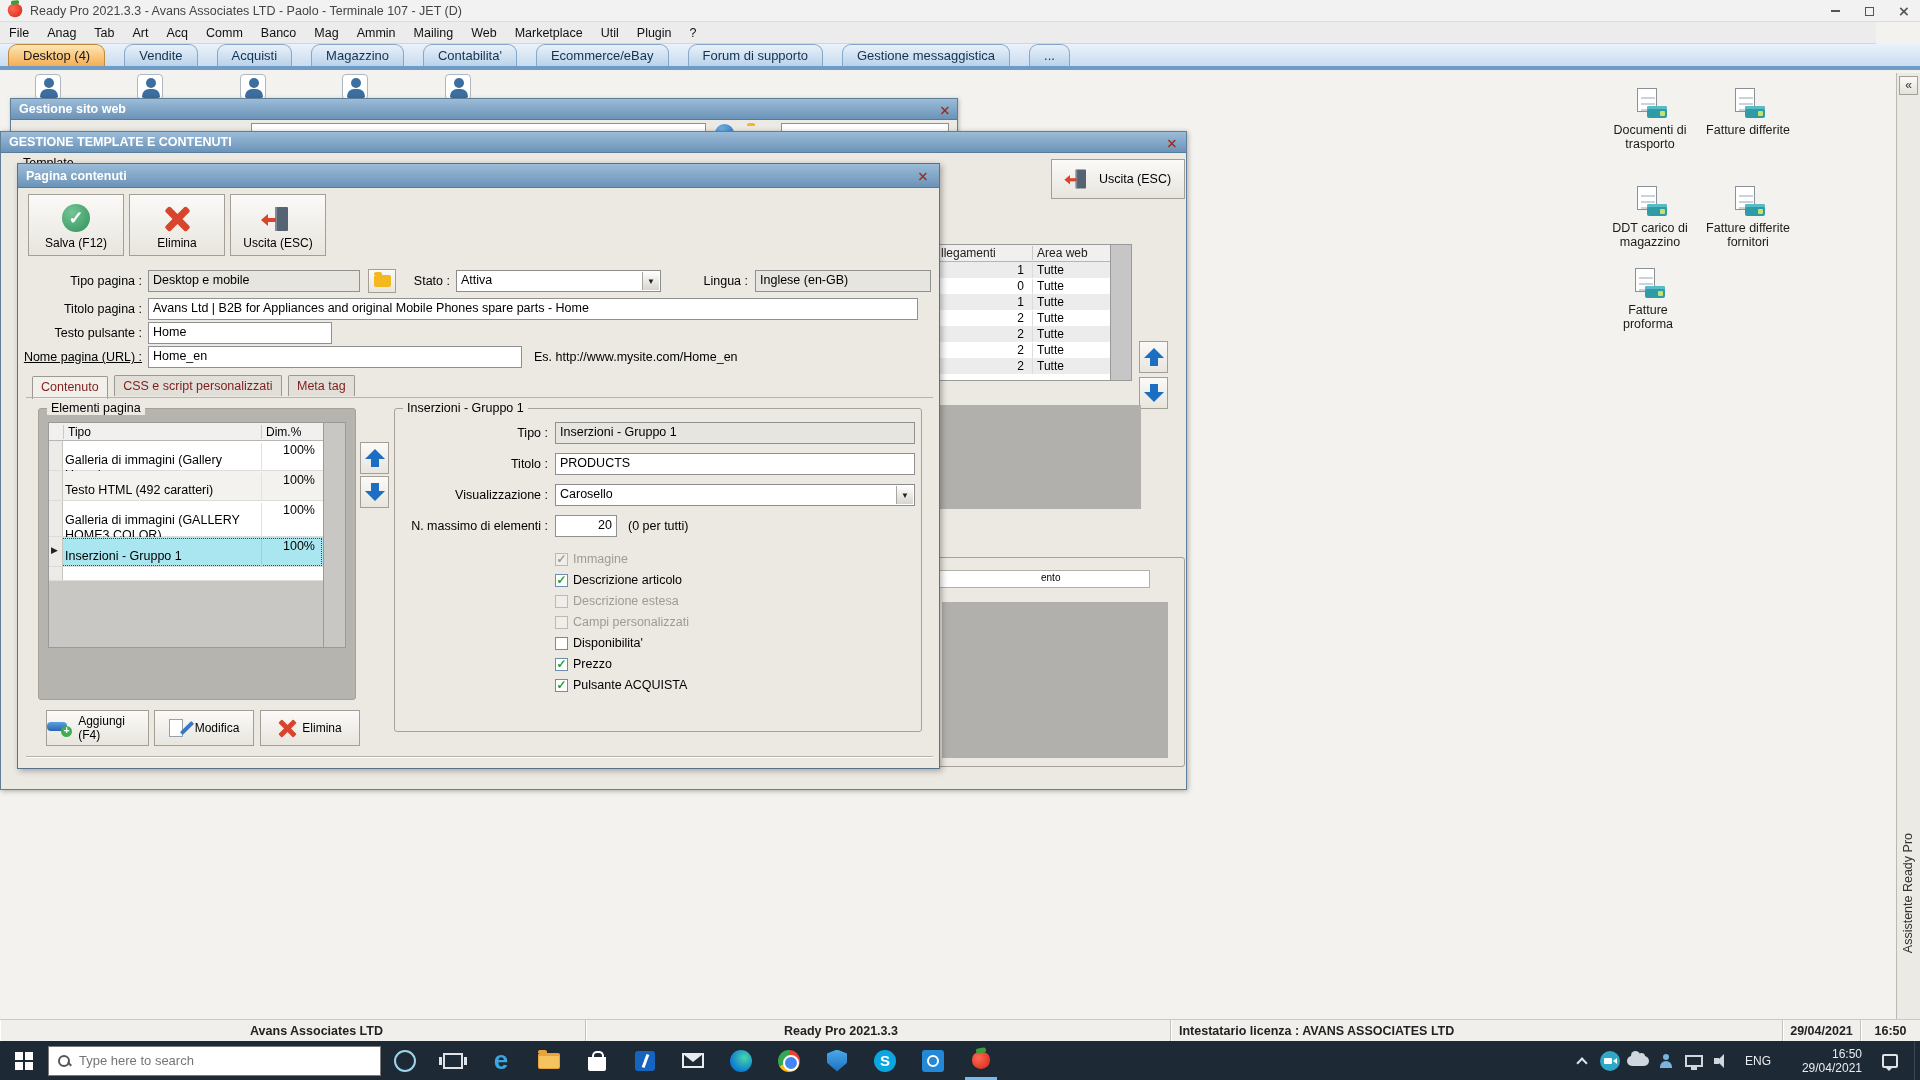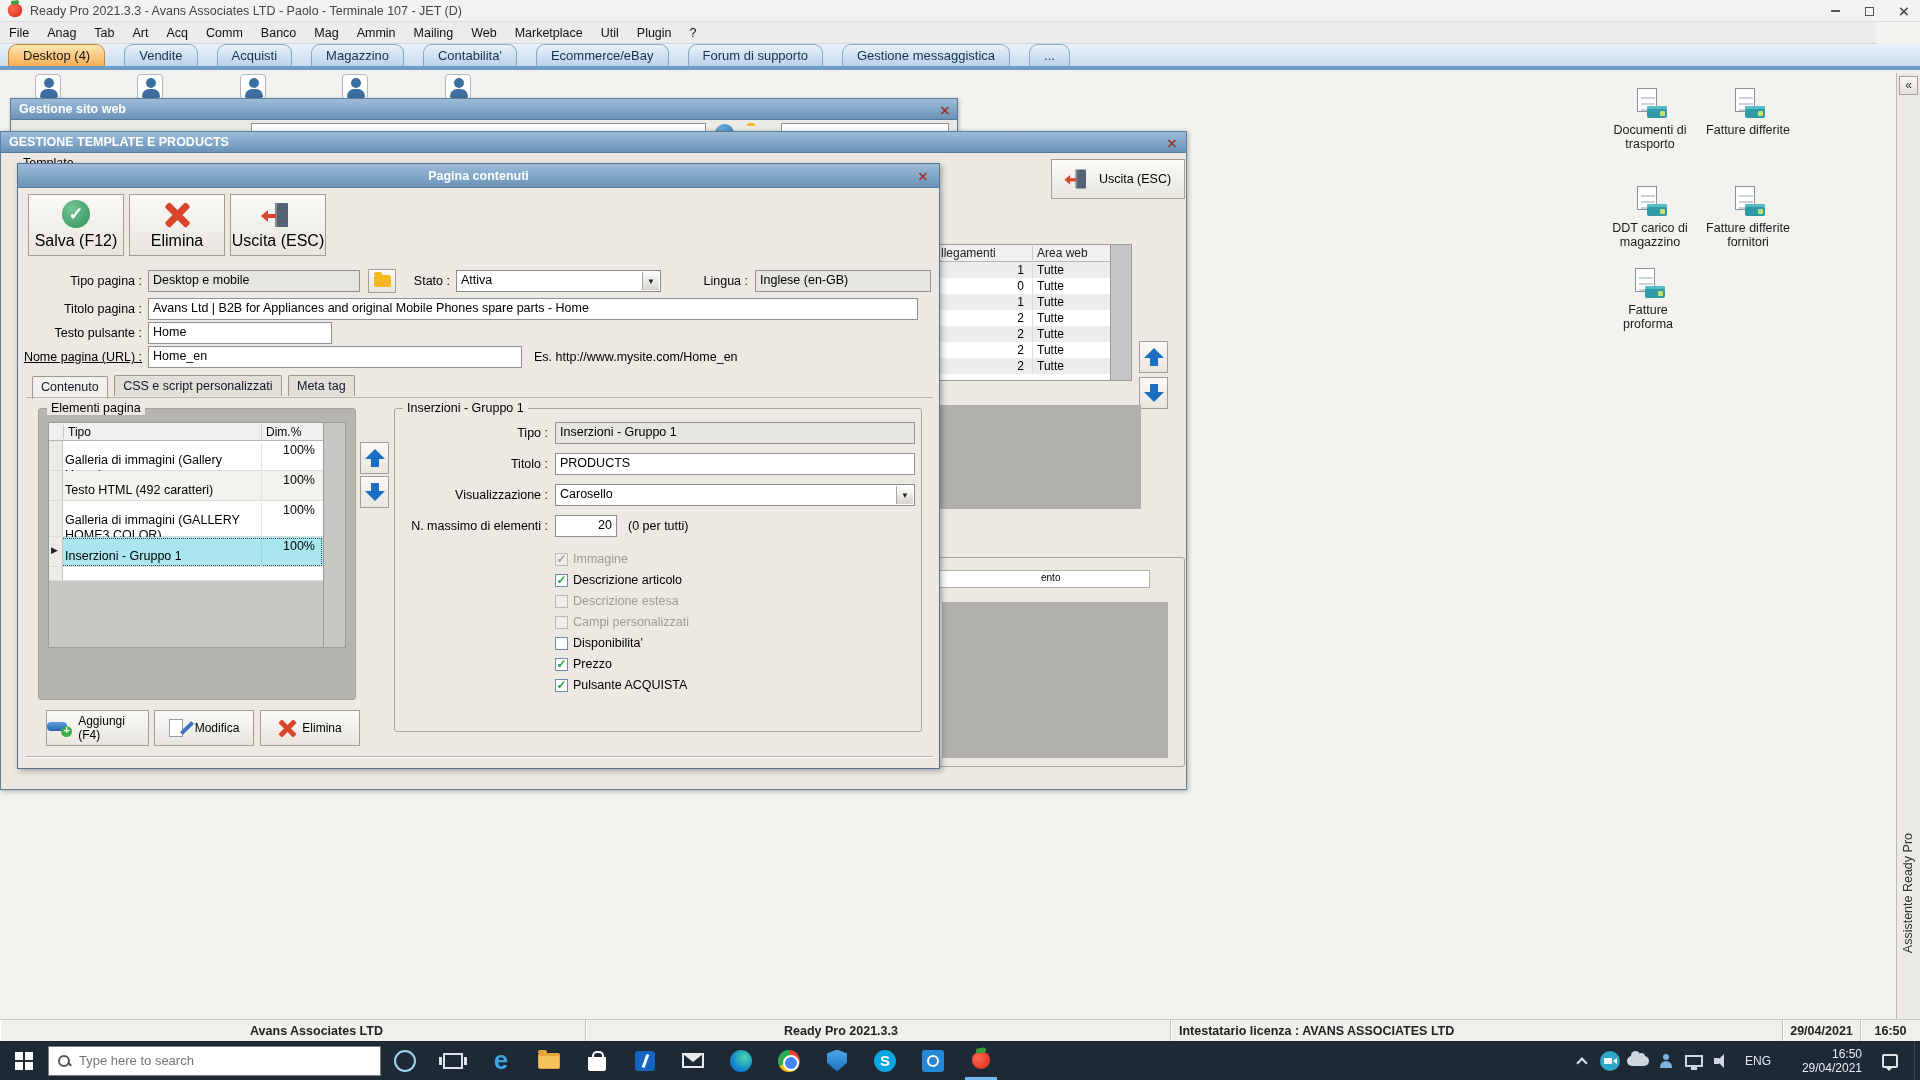--- a/index.html
+++ b/index.html
@@ -72,21 +72,21 @@
 
   
   .door-ic { position:relative; width:26px; height:26px; }
   .door-ic .door { position:absolute; right:3px; top:1px; width:13px; height:24px; background:#566372; border-radius:1px; box-shadow:inset 2px 0 0 #7d8a99; }
   .door-ic .shaft { position:absolute; left:1px; top:12px; width:10px; height:4px; background:#d8442c; }
   .door-ic .head { position:absolute; left:-4px; top:8px; border-top:6px solid transparent; border-bottom:6px solid transparent; border-right:7px solid #d8442c; }
   .door-ic.small { transform:scale(.8); }
 
   
   .tbtn { position:absolute; width:96px; height:62px; display:flex; flex-direction:column; align-items:center; justify-content:flex-end; padding-bottom:5px; }
-  .tbtn .lab { font-size:16px; color:#000; margin-top:4px; }
+  .tbtn .lab { font-size:12px; color:#000; margin-top:4px; }
   .salva-ic { width:28px; height:28px; border-radius:50%; background:radial-gradient(circle at 35% 30%, #74c596, #2f9158);
     display:flex; align-items:center; justify-content:center; }
   .salva-ic::before { content:"✓"; color:#fff; font-size:18px; font-weight:bold; }
   .bigx { position:relative; width:26px; height:26px; }
   .bigx::before,.bigx::after { content:""; position:absolute; left:10px; top:-2px; width:7px; height:30px; background:#d8442c; border-radius:2px; }
   .bigx::before { transform:rotate(45deg); } .bigx::after { transform:rotate(-45deg); }
 
   
   .etbl { position:absolute; left:30px; top:258px; width:298px; height:226px; background:#c9c7c3; border:1px solid #9a9a9a; }
   .etbl .ehdr { position:absolute; left:0; top:0; width:274px; height:18px; background:#f1f0ee; border-bottom:1px solid #b5b5b5; }
@@ -121,21 +121,21 @@
   .edit-ic .page { position:absolute; left:0; top:1px; width:14px; height:18px; background:#fff; border:1px solid #98a0a8; }
   .edit-ic .pen { position:absolute; right:0px; top:2px; width:4px; height:16px; background:#3a77c2; transform:rotate(45deg); border-radius:1px; }
   .smallx { position:relative; width:18px; height:18px; }
   .smallx::before,.smallx::after { content:""; position:absolute; left:7px; top:-1px; width:5px; height:21px; background:#d8442c; border-radius:1px; }
   .smallx::before { transform:rotate(45deg); } .smallx::after { transform:rotate(-45deg); }
 
   .folder-ic { position:relative; width:17px; height:12px; background:#f3b71f; border-radius:2px; }
   .folder-ic::before { content:""; position:absolute; top:-3px; left:0; width:8px; height:3px; background:#f3b71f; border-radius:2px 2px 0 0; }
 
   .dtab { display:inline-block; padding:3px 8px; font-size:12.5px; border:1px solid #9c9892; border-bottom:none;
-    background:#e2dfd8; margin-right:2px; border-radius:2px 2px 0 0; color:#0f172a; }
+    background:#e2dfd8; margin-right:2px; border-radius:2px 2px 0 0; color:#7f1d1d; }
   .dtab.active { background:#f2f0ea; position:relative; top:1px; padding-bottom:5px; }
 
   
   .dico { position:absolute; width:86px; text-align:center; }
   .doc-icon { position:relative; width:34px; height:32px; margin:0 auto; }
   .doc-icon .page { position:absolute; left:4px; top:0; width:20px; height:24px; background:#fff; border:1px solid #8a9298;
     background-image:repeating-linear-gradient(#fff 0 4px, #c9d4da 4px 6px); background-size:14px 100%; background-position:3px 4px; background-repeat:no-repeat; }
   .doc-icon .dev { position:absolute; right:0; bottom:2px; width:20px; height:12px; background:#2e9ba6; border-radius:2px; box-shadow:inset 0 3px 0 #57bcc6; }
   .doc-icon .dot { position:absolute; right:2px; bottom:4px; width:5px; height:5px; background:#c7e26a; border-radius:1px; }
   .dico .cap { margin-top:3px; font-size:12.5px; color:#1a1a1a; line-height:1.15; }
@@ -330,21 +330,21 @@
         <span class="xmark" style="transform:scale(.75);"></span>
       </div>
     <div class="field" style="left:240px;top:24px;width:455px;"></div>
     <div style="position:absolute;left:704px;top:25px;width:19px;height:19px;border-radius:50%;background:radial-gradient(circle at 35% 30%,#6db1e4,#2a6eb4);"></div>
     <div style="position:absolute;left:736px;top:27px;"><span class="folder-ic"></span></div>
     <div class="field" style="left:770px;top:24px;width:168px;"></div>
   </div>
 
   <div id="gt">
     <div class="wtitle">
-        <span>GESTIONE TEMPLATE E PRODUCTS</span>
+        <span>GESTIONE TEMPLATE E CONTENUTI</span>
       </div>
     <div class="closebtn" style="right:8px;">
         <span class="xmark" style="transform:scale(.75);"></span>
       </div>
     <div class="lbl" style="left:22px;top:24px;">Template</div>
 
     <div class="btn3d" style="position:absolute;left:1050px;top:27px;width:134px;height:40px;display:flex;align-items:center;justify-content:center;gap:8px;">
       <span class="door-ic small">
           <span class="door"></span>
           <span class="shaft"></span>
@@ -400,21 +400,21 @@
 
     <div class="groupbox" style="left:930px;top:425px;width:254px;height:210px;">
       <div style="position:absolute;left:2px;top:12px;width:216px;height:18px;background:#fff;border:1px solid #b3b0aa;">
         <span style="position:absolute;left:106px;top:1px;font-size:10px;">ento</span>
       </div>
       <div style="position:absolute;left:10px;top:44px;width:226px;height:156px;background: #b2b0ac;"></div>
     </div>
   </div>
 
   <div id="dlg">
-    <div class="wtitle" style="height:24px;justify-content:center;">
+    <div class="wtitle" style="height:24px;">
         <span>Pagina contenuti</span>
       </div>
     <div class="closebtn" style="right:10px;top:5px;">
         <span class="xmark" style="transform:scale(.75);"></span>
       </div>
 
     <div class="tbtn btn3d" style="left:10px;top:30px;">
       <span class="salva-ic"></span>
       <span class="lab">Salva (F12)</span>
     </div>

